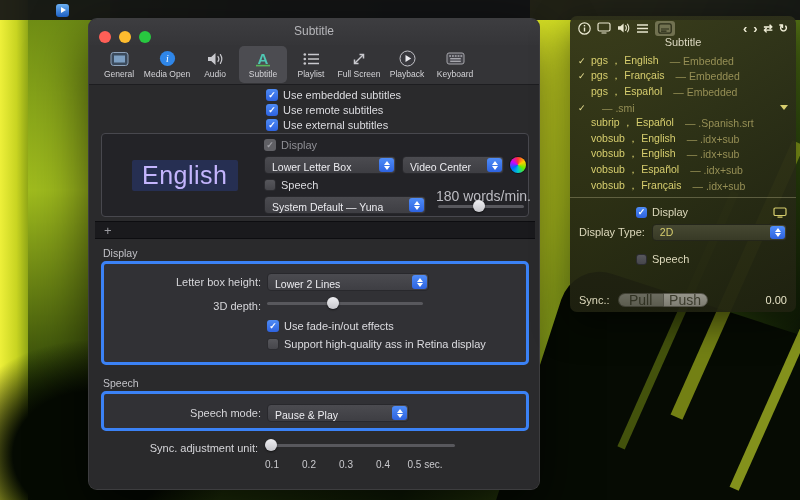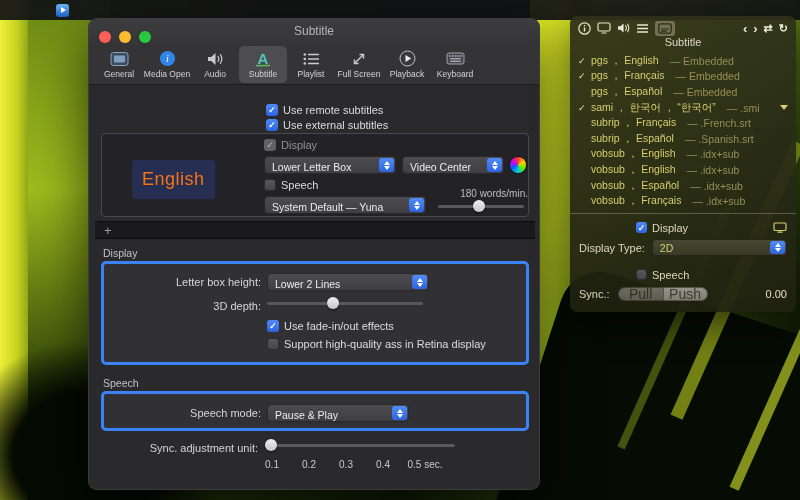--- a/index.html
+++ b/index.html
@@ -51,24 +51,24 @@
   .car-dn{width:0;height:0;border-left:3px solid transparent;border-right:3px solid transparent;border-top:4px solid #fff}
   .slider{position:absolute;height:12px}
   .slider .strack{height:3px;background:#58585d;border-radius:2px;margin-top:5px}
   .slider .thumb{position:absolute;top:0;width:12px;height:12px;border-radius:50%;background:linear-gradient(#efeff2,#c6c6cb);box-shadow:0 1px 2px rgba(0,0,0,.55)}
   .flabel{position:absolute;text-align:right;color:#d6d6da;white-space:nowrap}
   .group{position:absolute;left:12px;width:428px;background:#313135;border:3px solid #3b82f6;border-radius:5px}
   .gtitle{position:absolute;left:14px;font-size:10.5px;color:#c2c2c7}
 
   
   .preview{position:absolute;left:12px;top:48px;width:428px;height:84px;background:#232327;border:1px solid #48484e;border-radius:4px}
-  .sample{position:absolute;left:30px;top:26px;font-size:18px;color:#f97316;background:#262f52;padding:9px 10px;border-radius:2px;letter-spacing:.5px}
+  .sample{position:absolute;left:30px;top:26px;font-size:25px;color:#c4b5fd;background:#262f52;padding:1px 10px;border-radius:2px;letter-spacing:.5px}
   .plusbar{position:absolute;left:6px;top:136px;width:440px;height:18px;background:#1a1a1d;border-top:1px solid #0d0d10;border-bottom:1px solid #0d0d10;display:flex;align-items:center}
   .plusbar .plus{color:#9c9ca2;font-size:13px;margin-left:9px;line-height:1}
-  .ratelabel{position:absolute;left:334px;top:54px;width:92px;text-align:right;font-size:10px;color:#bcbcc2;white-space:nowrap}
+  .ratelabel{position:absolute;left:334px;top:54px;width:92px;text-align:right;font-size:14px;color:#bcbcc2;white-space:nowrap}
   .ticks{position:absolute;top:374px;font-size:10px;color:#cacace}
   .ticks span{position:absolute;text-align:center;white-space:nowrap}
   .wheel{position:absolute;left:408px;top:23px;width:16px;height:16px;border-radius:50%;background:conic-gradient(#f33,#fc0,#6e0,#0cc,#06f,#c0f,#f33);box-shadow:0 0 0 1px rgba(0,0,0,.4)}
 
   
   .hud{position:absolute;left:570px;top:16px;width:226px;height:296px;border-radius:7px;background:linear-gradient(rgba(46,48,26,.93),rgba(31,33,16,.94));box-shadow:0 12px 35px rgba(0,0,0,.55);color:#d8d06c;overflow:hidden}
   .hud-icons{display:flex;align-items:center;gap:6px;padding:5px 8px 1px;color:#e9e7cf;height:20px}
   .hico{display:flex;align-items:center;justify-content:center;height:15px}
   .hico.sel{background:rgba(238,234,200,.32);border-radius:3px;padding:0 3px}
   .hud-spacer{flex:1}
@@ -210,20 +210,24 @@
               <rect x="4.2" y="8.6" width="10.6" height="1.4"></rect>
             </g>
           </svg>
       </span>
       <span class="tlabel">Keyboard</span>
     </div>
   </div>
 
   <div class="content">
 
+    <div class="cb" style="left:177px;top:4px">
+      <span class="box on"></span>
+      <span>Use embedded subtitles</span>
+    </div>
     <div class="cb" style="left:177px;top:19px">
       <span class="box on"></span>
       <span>Use remote subtitles</span>
     </div>
     <div class="cb" style="left:177px;top:34px">
       <span class="box on"></span>
       <span>Use external subtitles</span>
     </div>
 
     <div class="preview">
@@ -377,28 +381,22 @@
       <span class="nm">pgs ， Français</span>
       <span class="sfx">— Embedded</span>
     </div>
     <div class="trk">
       <span class="chk"></span>
       <span class="nm">pgs ， Español</span>
       <span class="sfx">— Embedded</span>
     </div>
     <div class="trk">
       <span class="chk on"></span>
-      <span class="nm">sami ， 한국어 ， “한국어”</span>
       <span class="sfx">— .smi</span>
       <span class="chev"></span>
-    </div>
-    <div class="trk">
-      <span class="chk"></span>
-      <span class="nm">subrip ， Français</span>
-      <span class="sfx">— .French.srt</span>
     </div>
     <div class="trk">
       <span class="chk"></span>
       <span class="nm">subrip ， Español</span>
       <span class="sfx">— .Spanish.srt</span>
     </div>
     <div class="trk">
       <span class="chk"></span>
       <span class="nm">vobsub ， English</span>
       <span class="sfx">— .idx+sub</span>
@@ -446,21 +444,21 @@
     </div>
   </div>
 
   <div class="hrow" style="margin-top:9px">
     <div style="display:flex;align-items:center;gap:5px;margin-left:57px">
       <span class="box un" style="width:11px;height:11px"></span>
       <span>Speech</span>
     </div>
   </div>
 
-  <div class="hrow" style="margin-top:1px">
+  <div class="hrow" style="margin-top:23px">
     <span class="hlabel">Sync.:</span>
     <div class="seg">
       <span class="segbtn left">Pull</span>
       <span class="segbtn right">Push</span>
     </div>
     <span class="hud-val">0.00</span>
   </div>
 </div>
 
 </body></html>

